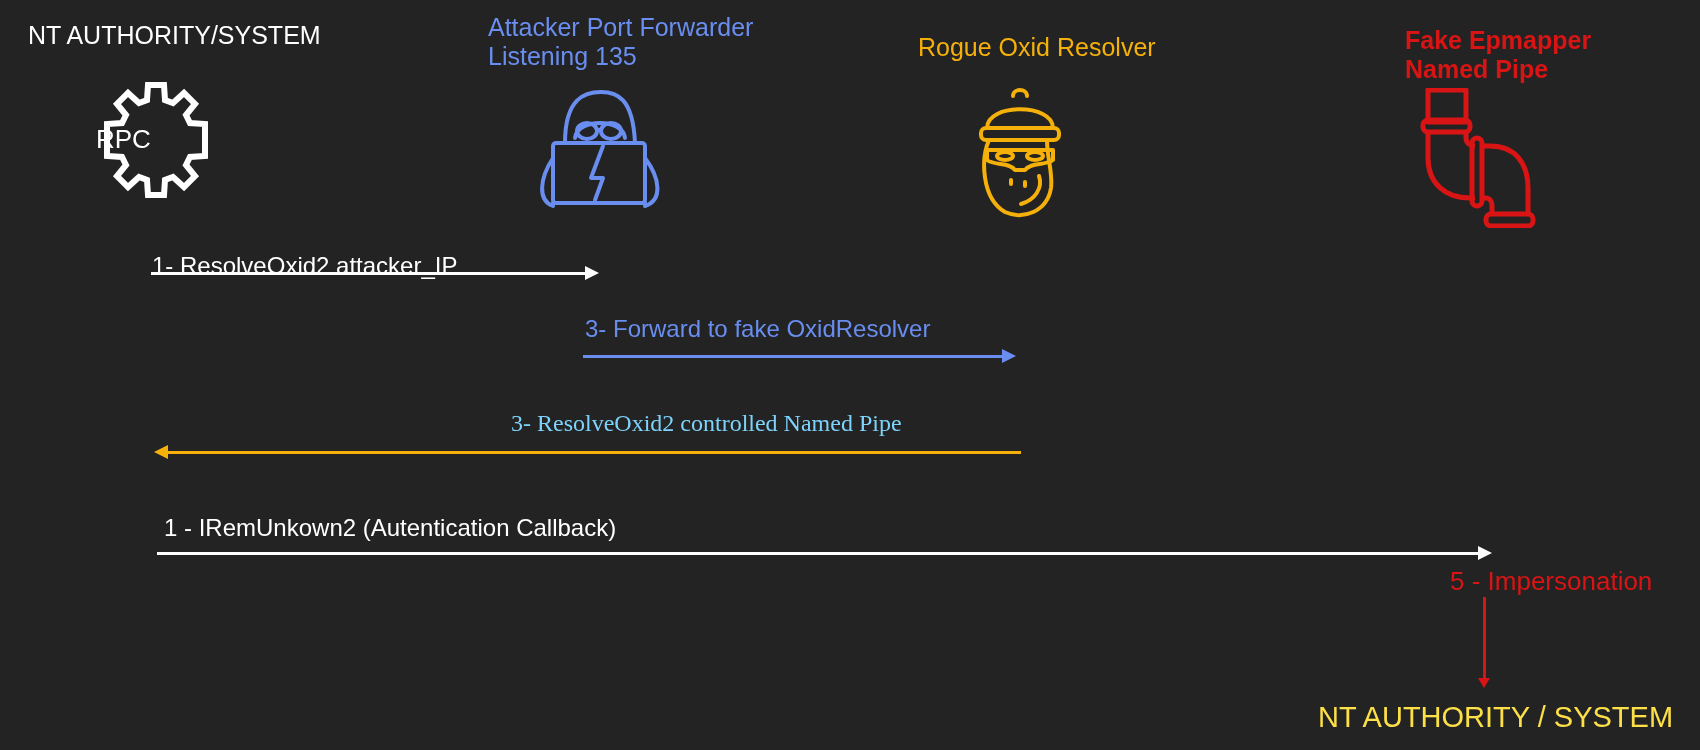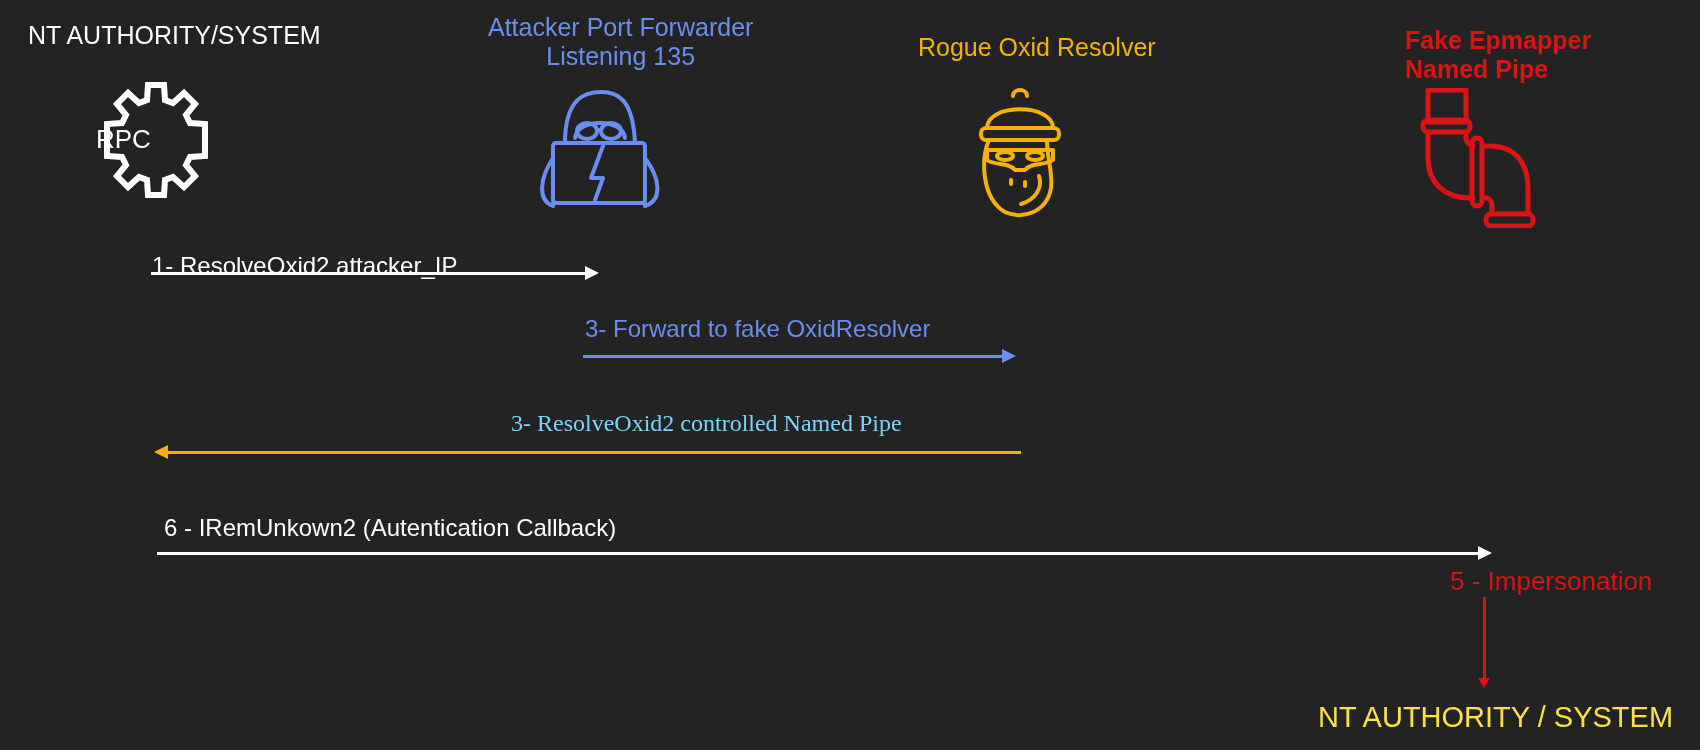--- a/index.html
+++ b/index.html
@@ -57,21 +57,21 @@
 <body>
 
 <div class="abs actor-title" style="left:28px; top:21px; color:#ffffff;">NT AUTHORITY/SYSTEM</div>
 <div class="abs" style="left:96px; top:80px; width:120px; height:120px;">
   <svg width="120" height="120" viewBox="0 0 120 120">
     <path d="M52 5 L68 5 L69 20 L77 23 L88 13 L99 24 L90 35 L94 43 L109 44 L109 60 L109 76 L94 77 L90 85 L99 96 L88 107 L77 97 L69 100 L68 115 L52 115 L51 100 L43 97 L32 107 L21 96 L30 85 L26 77 L11 76 L11 44 L26 43 L30 35 L21 24 L32 13 L43 23 L51 20 Z" fill="none" stroke="#ffffff" stroke-width="6" stroke-linejoin="miter"></path>
   </svg>
   <div class="abs" style="left:0; top:44px; width:120px; text-align:left; color:#ffffff; font-size:26px; line-height:30px; padding-right:6px; box-sizing:border-box;">RPC</div>
 </div>
 
-<div class="abs actor-title" style="left:488px; top:13px; color:#6a8ef0;text-align:center;">Attacker Port Forwarder
+<div class="abs actor-title" style="left:488px; top:13px; color:#6a8ef0;">Attacker Port Forwarder
 Listening 135</div>
 <div class="abs" style="left:535px; top:88px; width:130px; height:122px;">
   <svg width="130" height="122" viewBox="0 0 130 122" fill="none" stroke="#6a8ef0" stroke-width="4" stroke-linecap="round" stroke-linejoin="round">
 
     <path d="M30 55 C 30 10, 50 4, 66 4 C 82 4, 98 10, 100 55"></path>
 
     <path d="M40 50 C 42 30, 88 30, 90 50"></path>
 
     <ellipse cx="52" cy="43" rx="10" ry="8"></ellipse>
     <ellipse cx="76" cy="43" rx="10" ry="8"></ellipse>
@@ -142,21 +142,21 @@
   <div class="arrow-line" style="left:0; top:6px; width:421px; background:#6a8ef0;"></div>
   <div class="head-right" style="left:419px; top:0;"></div>
 </div>
 
 <div class="abs label" style="left:511px; top:409px; color:#7dd3fc;font-family:Liberation Serif, serif;">3- ResolveOxid2 controlled Named Pipe</div>
 <div class="abs" style="left:154px; top:445px; width:867px; height:14px; color:#f5b10a;">
   <div class="head-left" style="left:0; top:0;"></div>
   <div class="arrow-line" style="left:12px; top:6px; width:855px; background:#f5b10a;"></div>
 </div>
 
-<div class="abs label" style="left:164px; top:513px; color:#ffffff;">6 - IRemUnkown2 (Autentication Callback)</div>
+<div class="abs label" style="left:164px; top:513px; color:#ffffff;">1 - IRemUnkown2 (Autentication Callback)</div>
 <div class="abs" style="left:157px; top:546px; width:1335px; height:14px; color:#ffffff;">
   <div class="arrow-line" style="left:0; top:6px; width:1323px; background:#ffffff;"></div>
   <div class="head-right" style="left:1321px; top:0;"></div>
 </div>
 
 <div class="abs label" style="left:1450px; top:567px; color:#d91414; font-size:26px;">5 - Impersonation</div>
 <div class="abs" style="left:1478px; top:597px; width:12px; height:92px; color:#d91414;">
   <div style="position:absolute; left:5px; top:0; width:3px; height:82px; background:#d91414;"></div>
   <div class="head-down" style="left:0; top:81px;"></div>
 </div>

